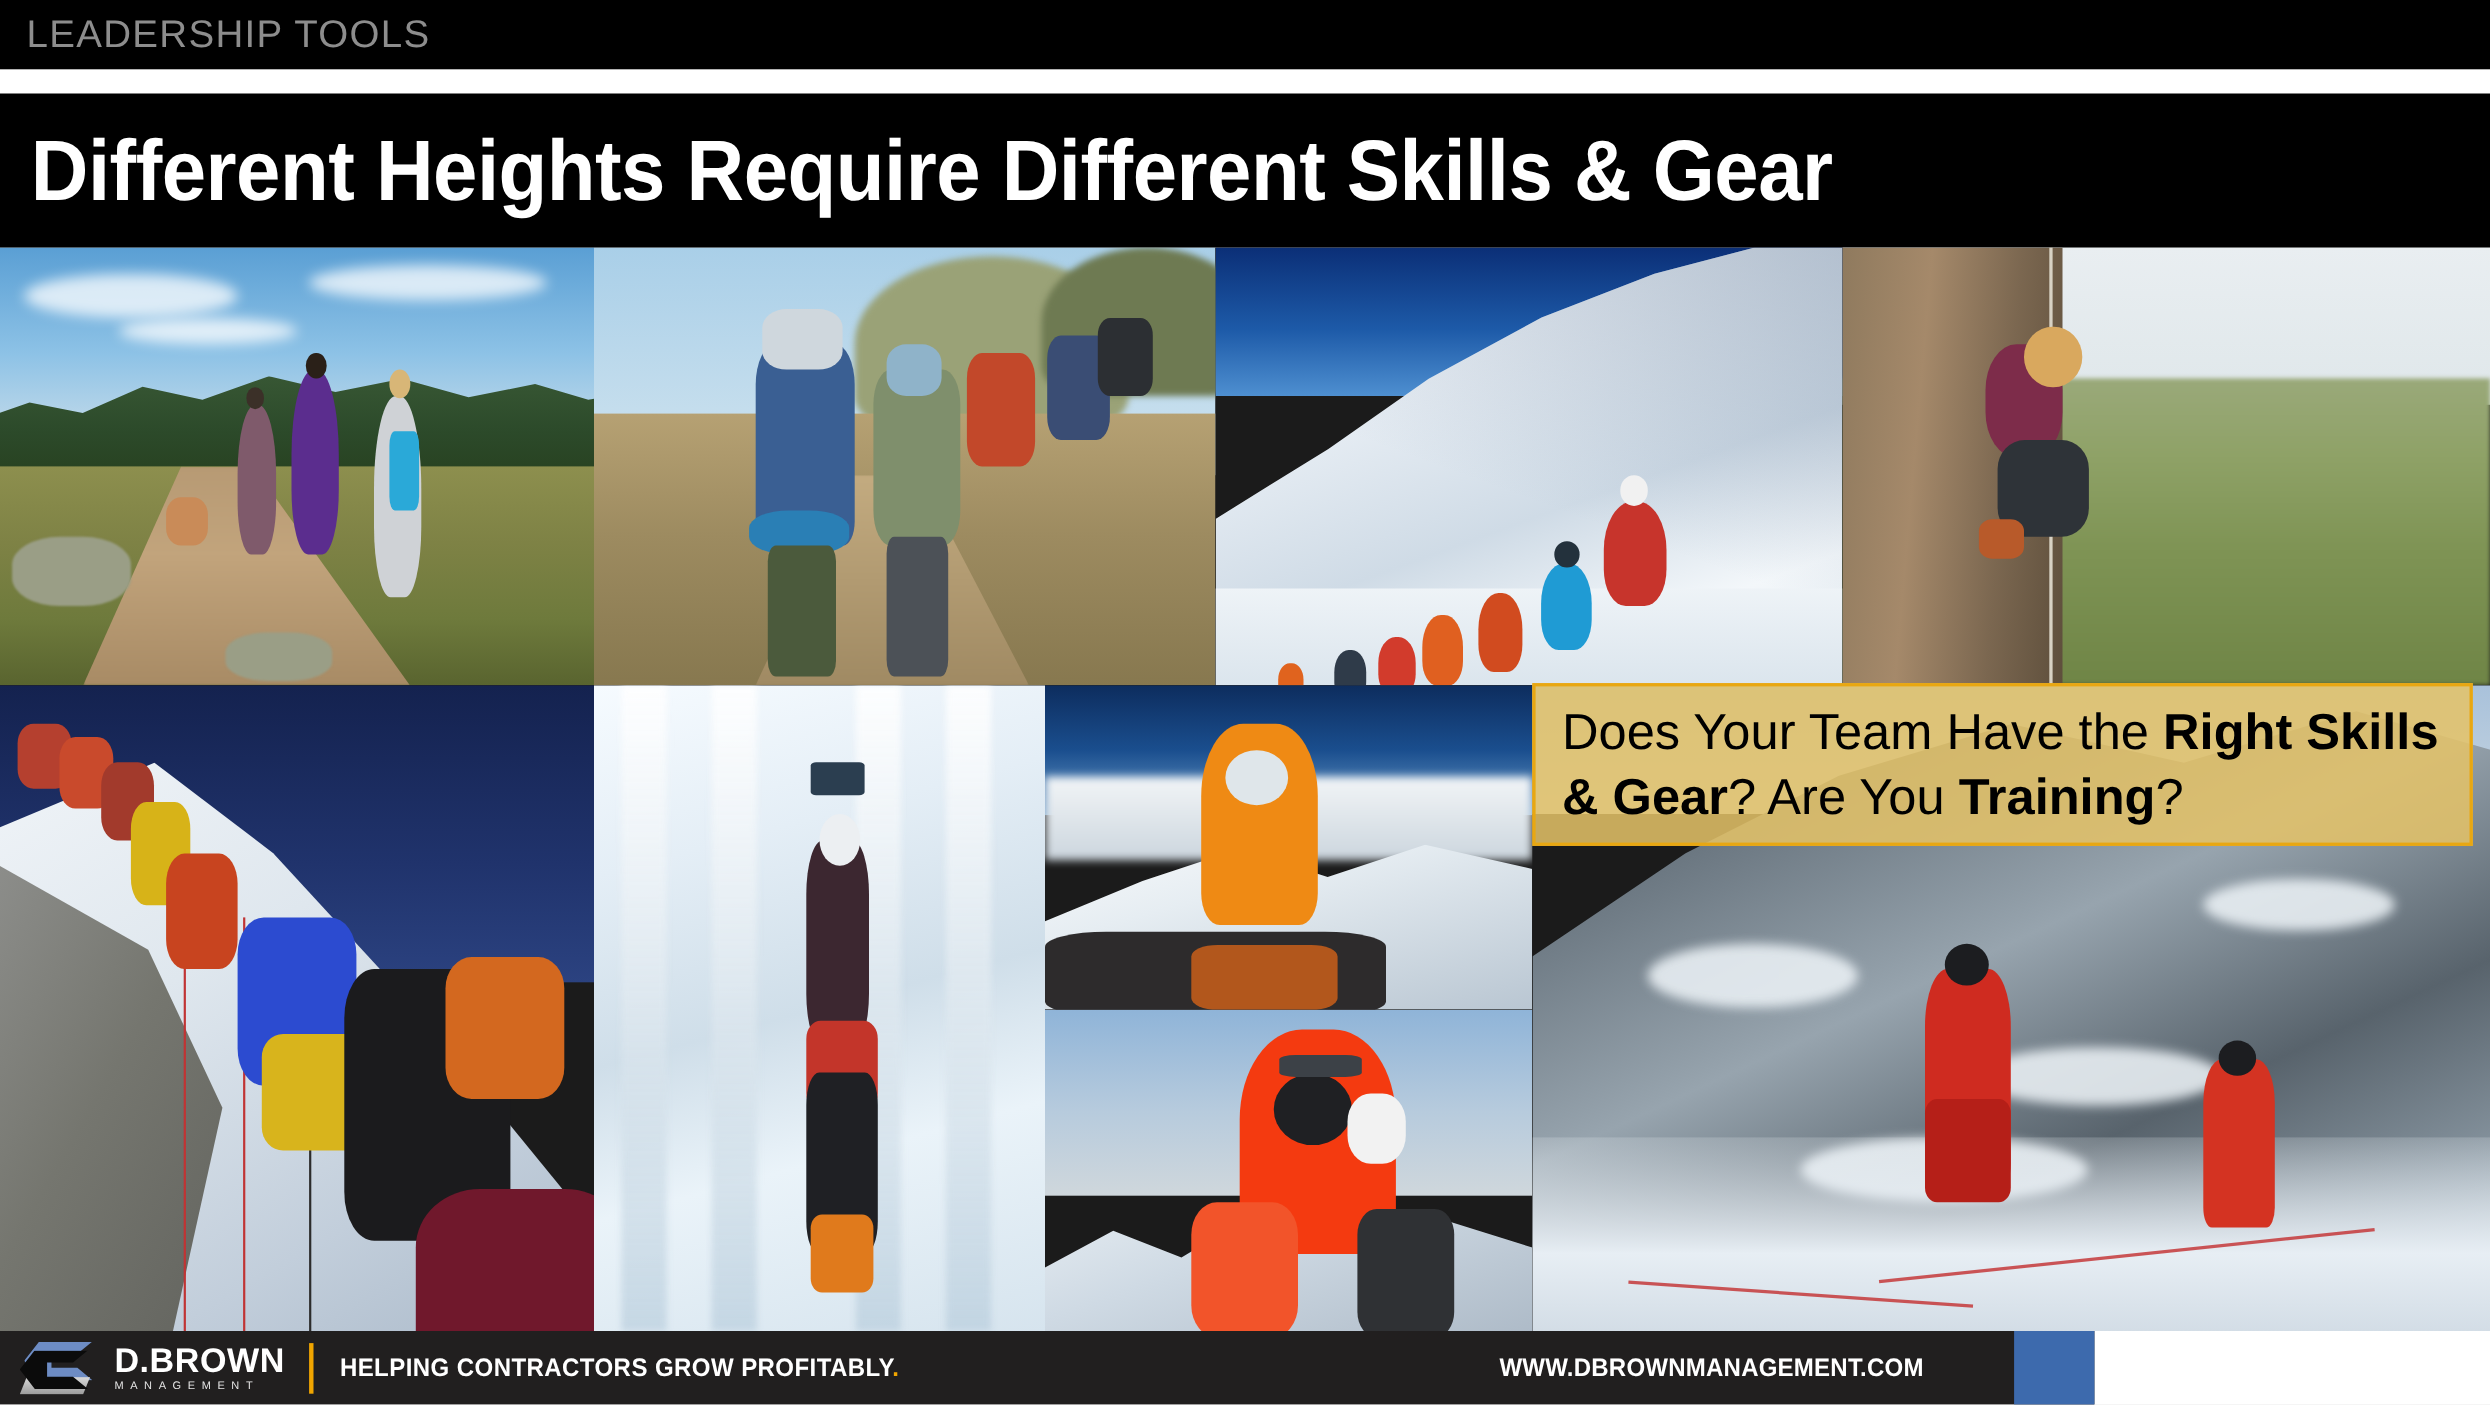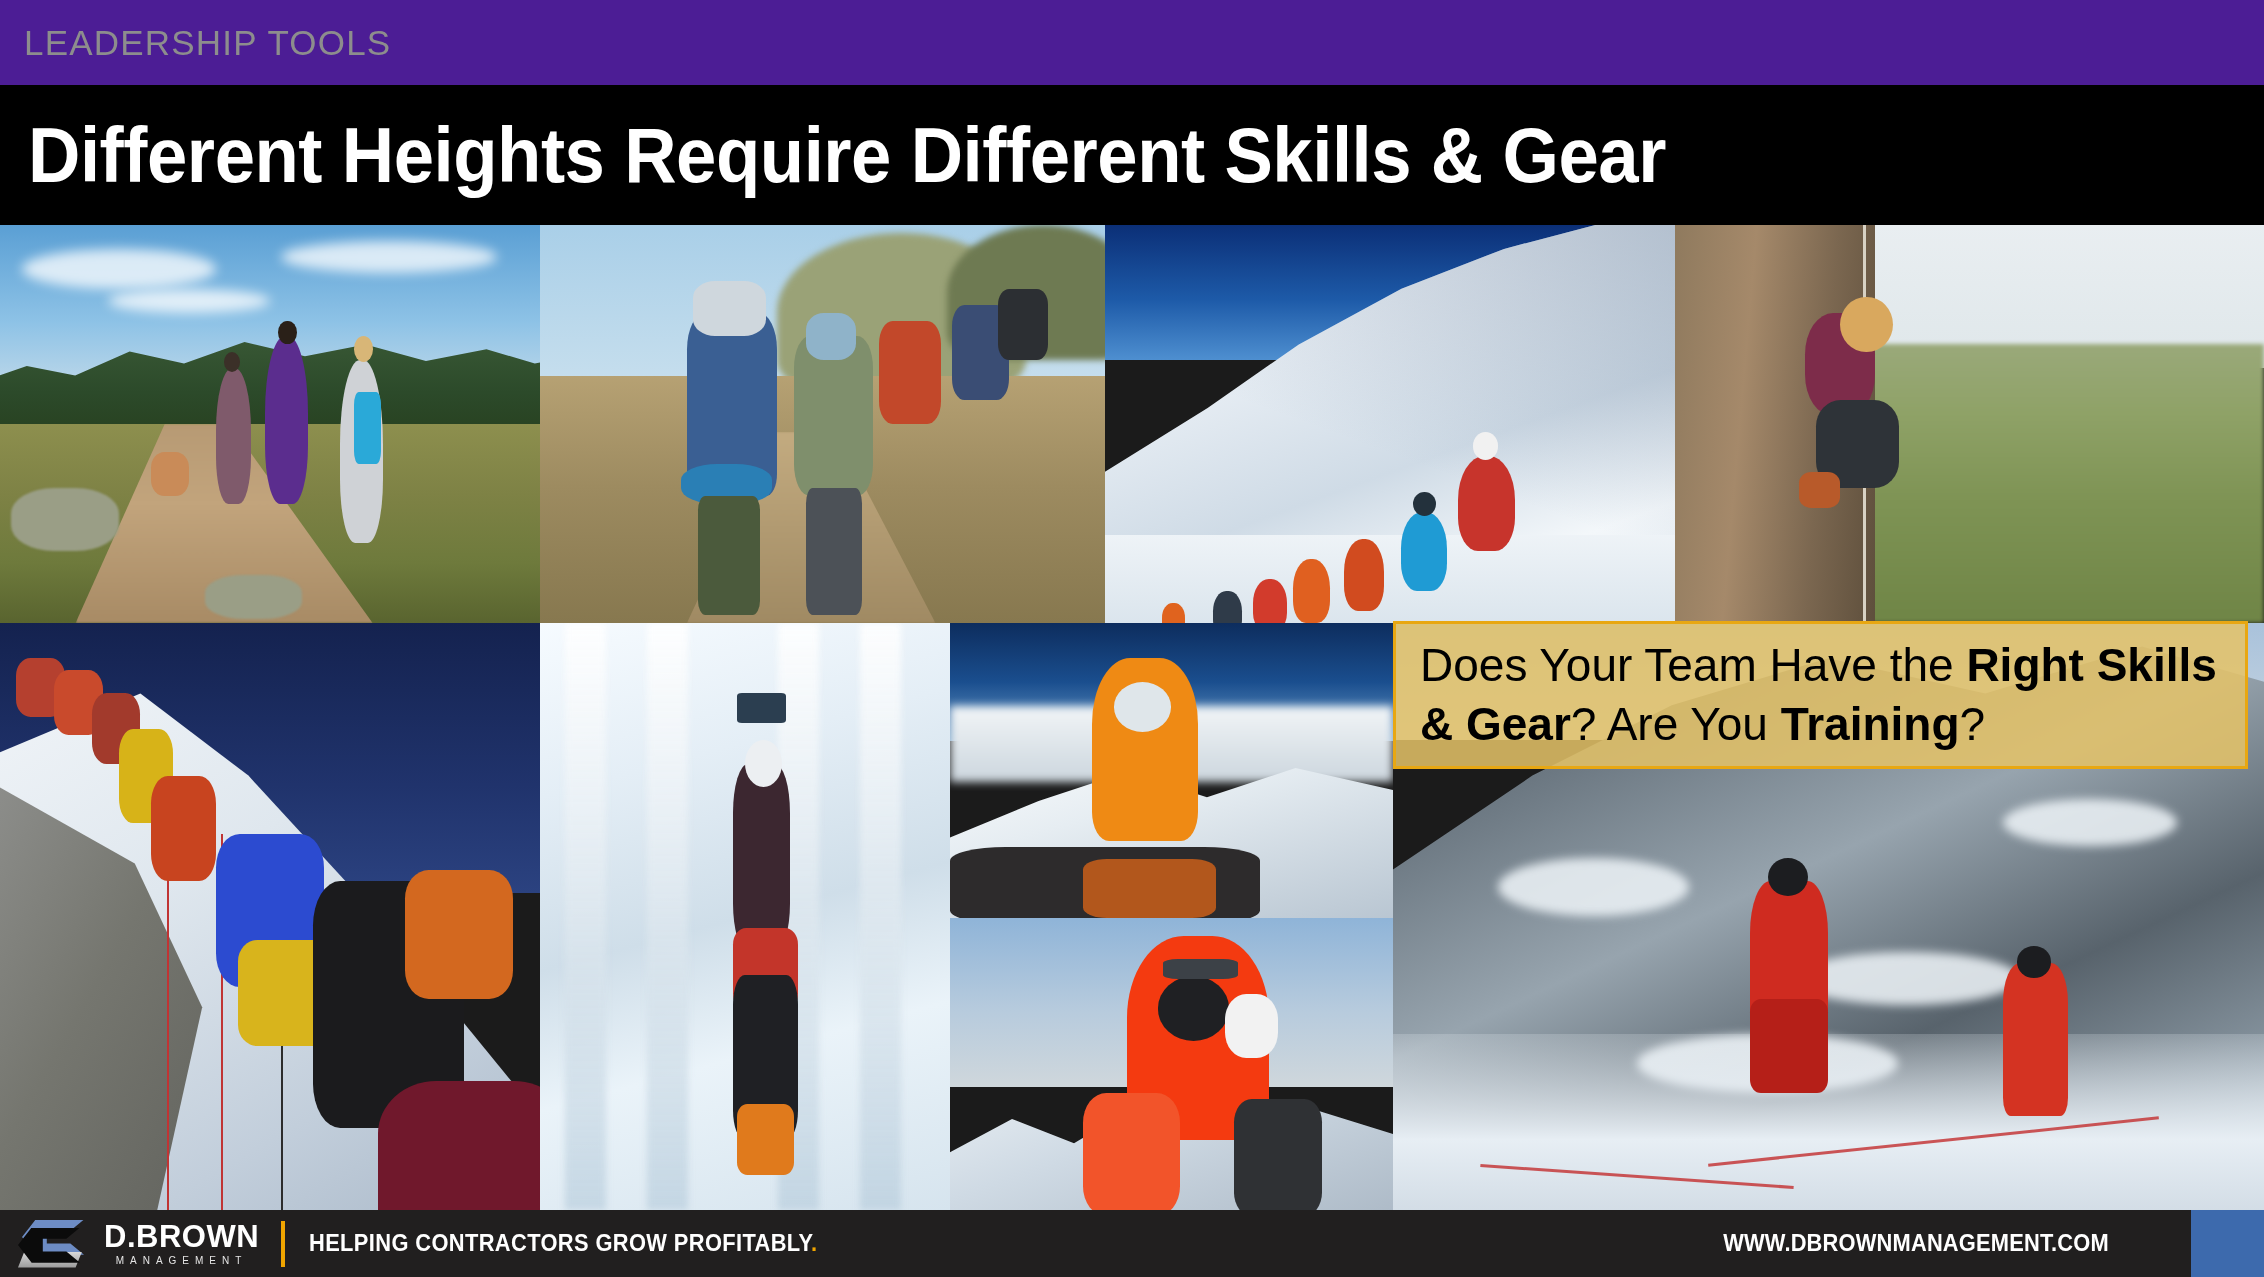--- a/index.html
+++ b/index.html
@@ -6,22 +6,22 @@
   html,body{ background:#fff; }
   body{
     width:2264px; height:1277px;
     font-family:"Liberation Sans", sans-serif;
     overflow:hidden; position:relative;
   }
   .slide{ position:relative; width:2264px; height:1277px; background:#ffffff; overflow:hidden; }
 
   
   .eyebrow-bar{
-    position:absolute; left:0; top:0; width:2264px; height:85px;
-    background:#4c1d95; display:flex; align-items:center;
+    position:absolute; left:0; top:0; width:2264px; height:63px;
+    background:#000000; display:flex; align-items:center;
   }
   .eyebrow-text{
     margin-left:24px;
     font-size:35px; letter-spacing:1.2px; color:#8d8d8d;
     font-weight:400; white-space:nowrap;
   }
 
   
   .title-bar{
     position:absolute; left:0; top:85px; width:2264px; height:140px;
@@ -145,22 +145,22 @@
   }
   #callout-2{
     top:621px; width:855px; height:148px;
     background:rgba(228,194,104,0.86);
     padding:0 24px;
   }
   .callout b{ font-weight:700; }
 
   
   .footer{
-    position:absolute; left:0; top:1210px; width:2264px; height:67px;
-    background:#211f1f; display:flex; align-items:center;text-align:center;
+    position:absolute; left:0; top:1210px; width:1904px; height:67px;
+    background:#211f1f; display:flex; align-items:center;
   }
   .logo-mark{ position:relative; width:72px; height:52px; margin-left:18px; flex:none; }
   .logo-mark .top{ position:absolute; left:4px; top:2px; width:62px; height:40px;
       background:#6d8cc4;
       clip-path:polygon(22% 0, 100% 0, 78% 28%, 40% 28%, 40% 60%, 78% 60%, 100% 88%, 22% 88%, 0 44%); }
   .logo-mark .front{ position:absolute; left:0px; top:10px; width:62px; height:40px;
       background:#0b0b0b;
       clip-path:polygon(22% 0, 100% 0, 78% 28%, 40% 28%, 40% 60%, 78% 60%, 100% 88%, 22% 88%, 0 44%); }
   .logo-mark .base{ position:absolute; left:0px; top:34px; width:64px; height:16px;
       background:linear-gradient(180deg,#d9d9d9,#9a9a9a); clip-path:polygon(10% 0,100% 0,90% 100%,0 100%); }

